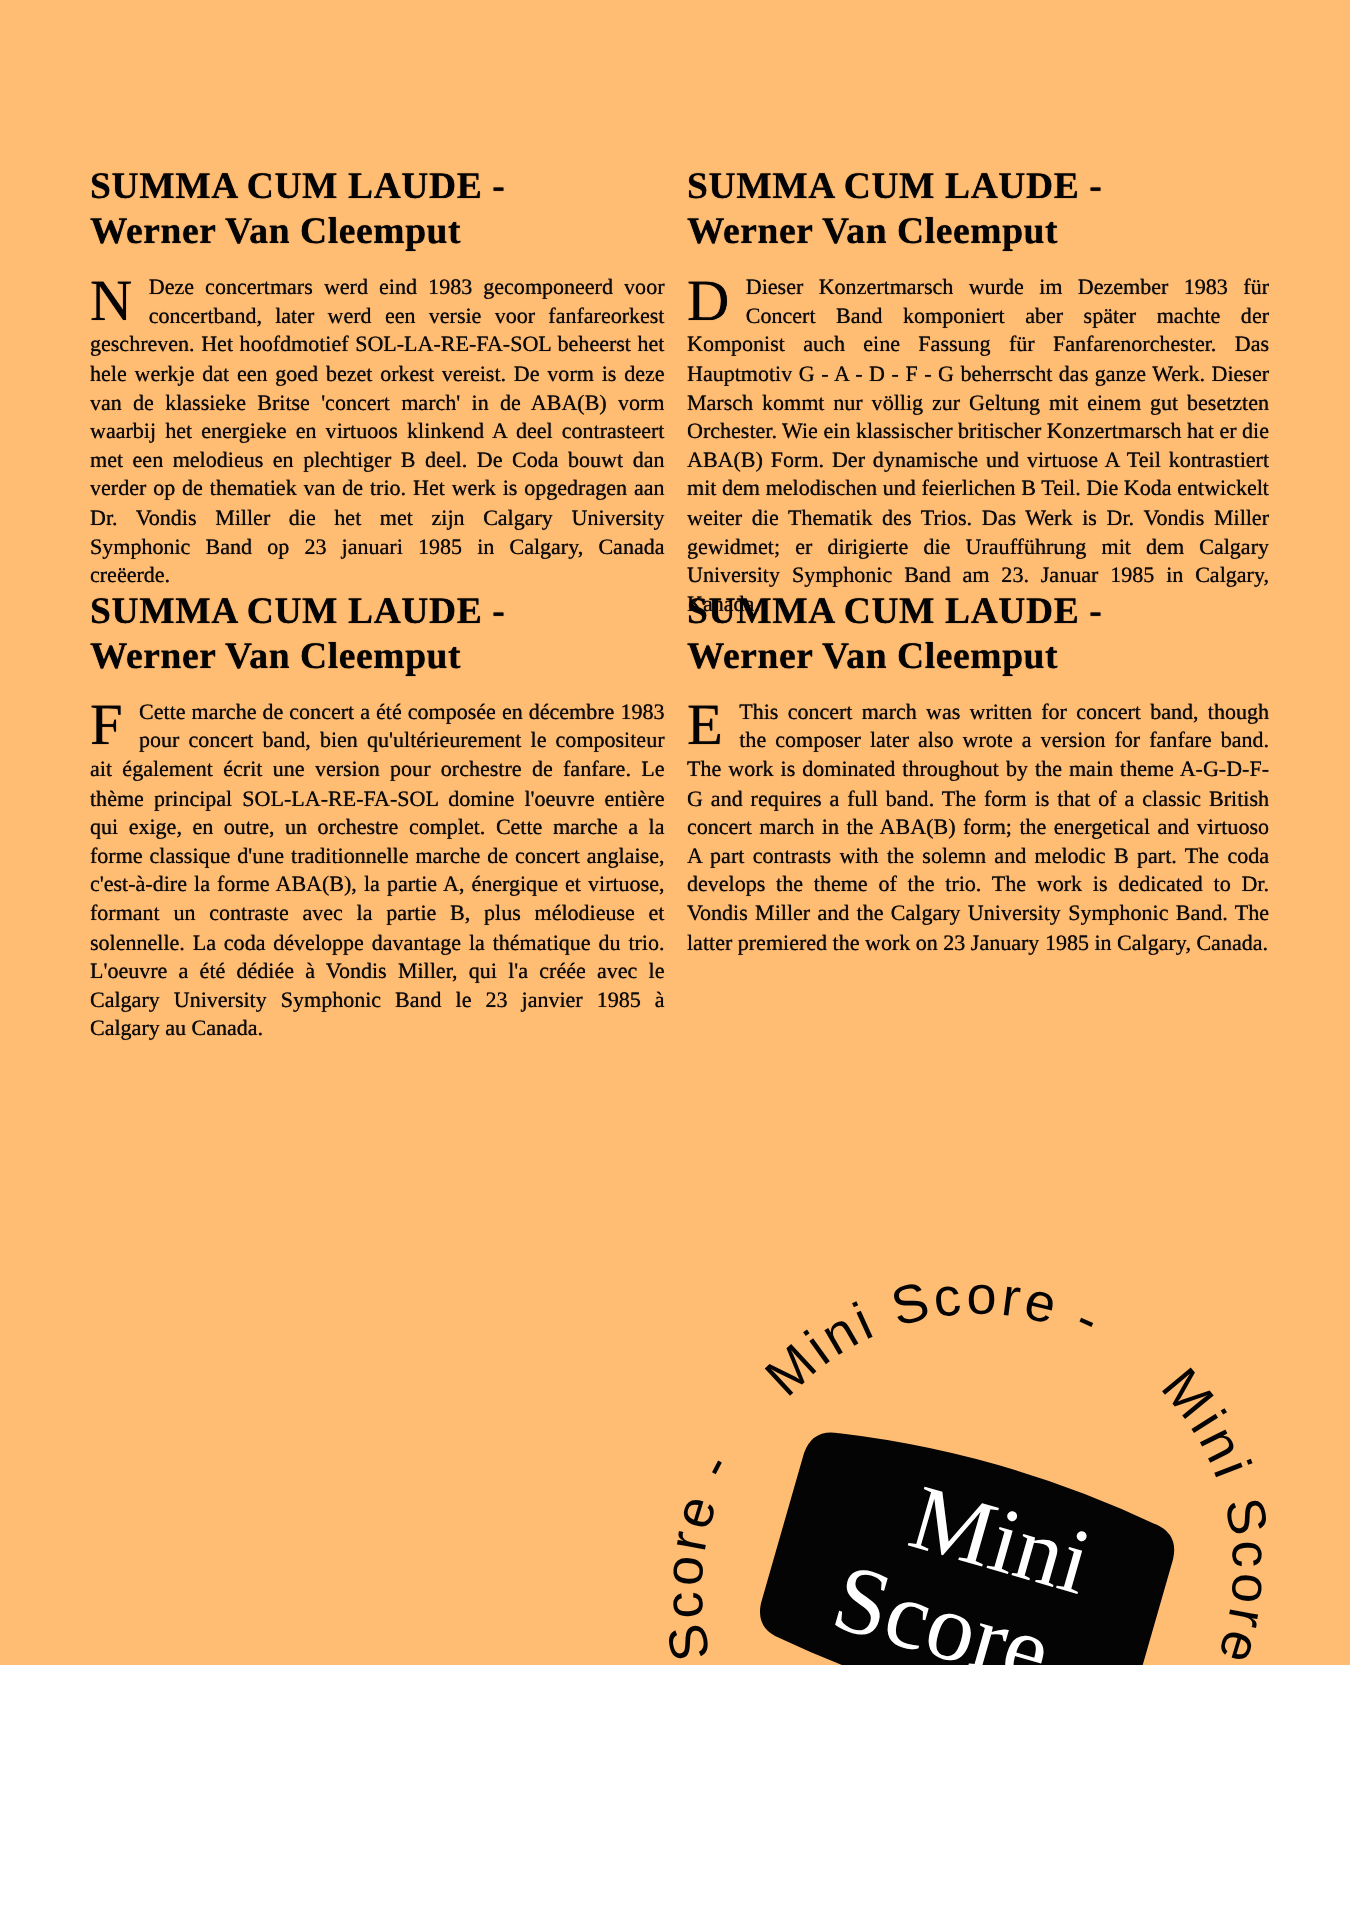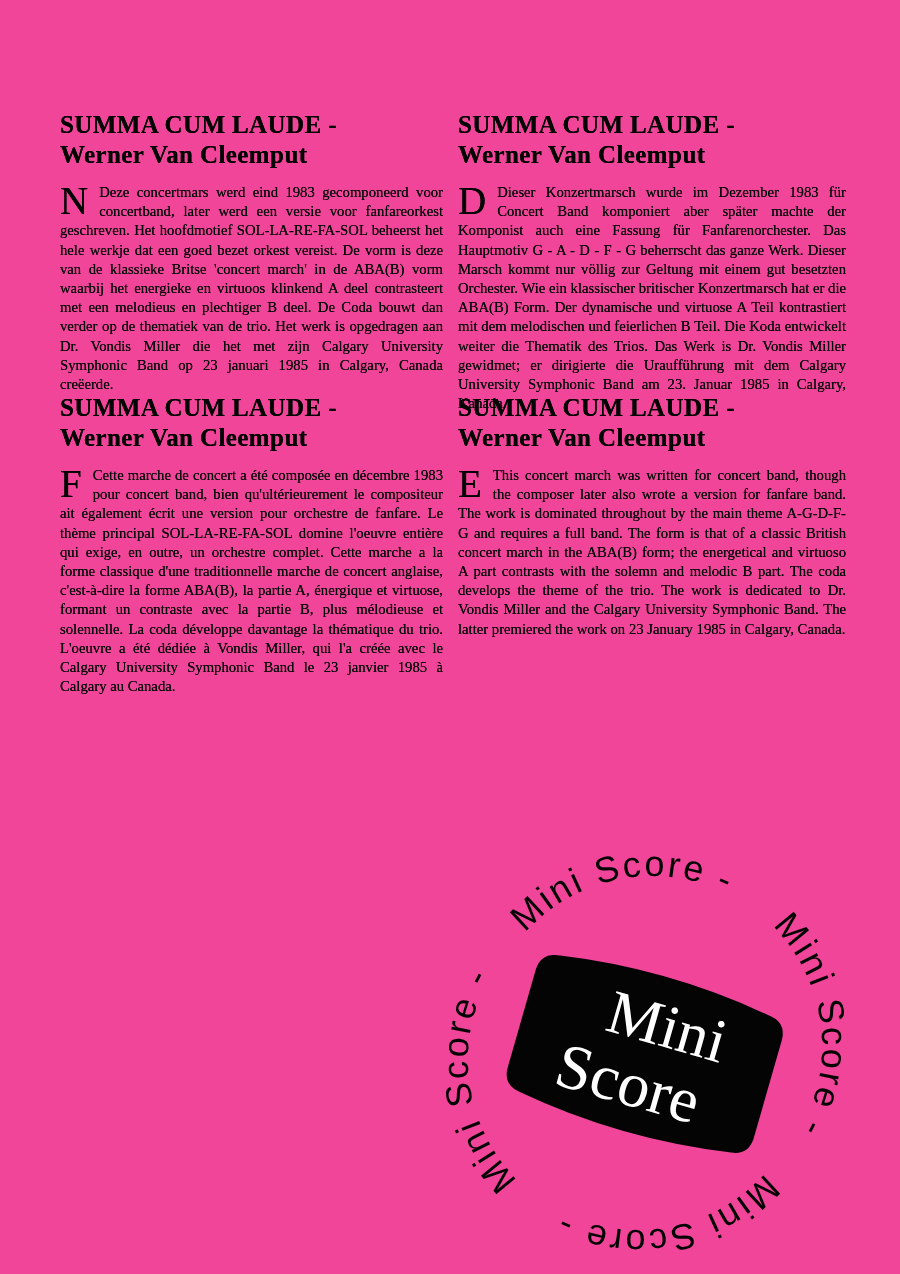--- a/index.html
+++ b/index.html
@@ -1,17 +1,17 @@
 <!DOCTYPE html>
 <html><head>
 <meta charset="utf-8">
 <style>
   html, body { margin:0; padding:0; background:#ffffff; }
   .page {
-    position:relative; width:900px; height:1274px; background:#ec4899;
+    position:relative; width:900px; height:1110px; background:#fdba74;
     overflow:hidden; color:#0d0d0d;
     font-family:"Liberation Serif", serif;
     filter: blur(0.3px) contrast(1.05);
   }
   .note { position:absolute; }
   .note-nl { left:60px;  top:110px; width:383px; }
   .note-de { left:458px; top:110px; width:388px; }
   .note-fr { left:60px;  top:393px; width:383px; }
   .note-en { left:458px; top:393px; width:388px; }
 

